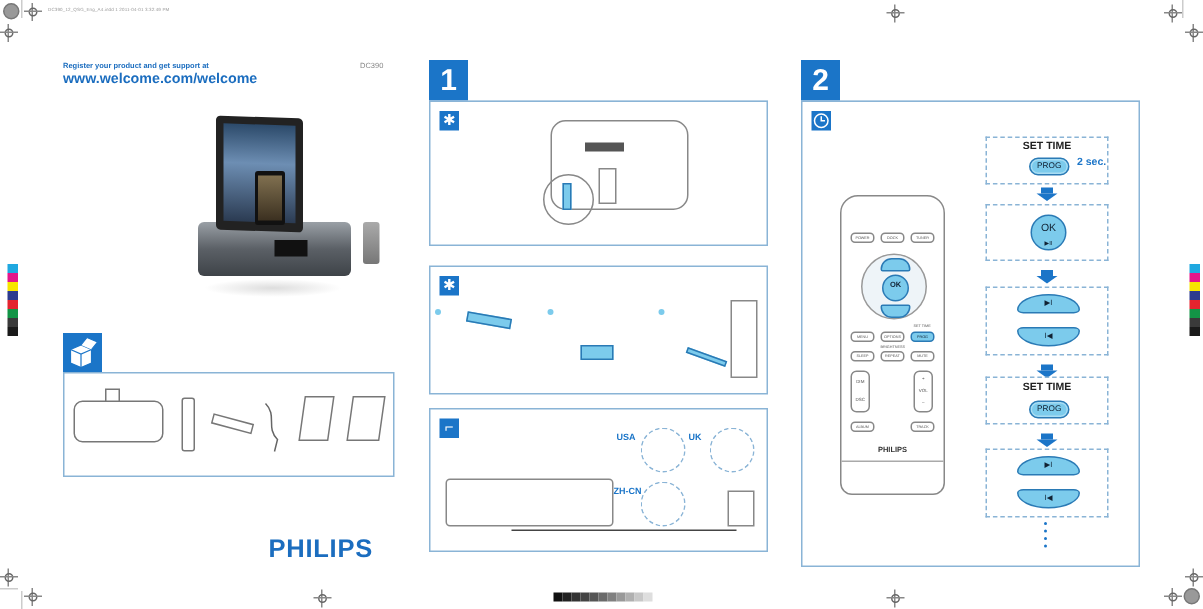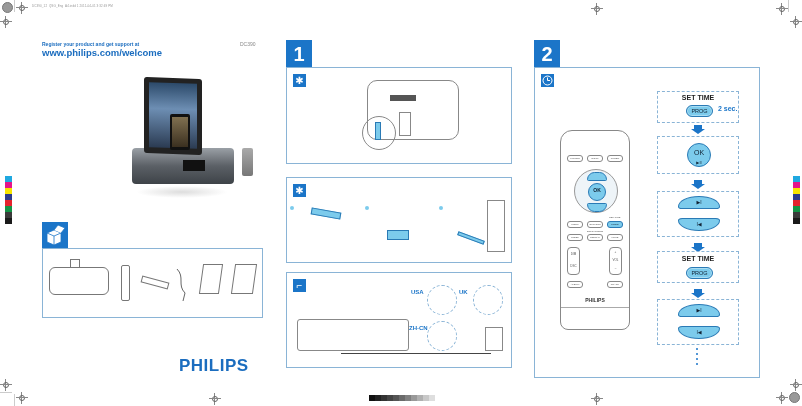--- a/index.html
+++ b/index.html
@@ -149,21 +149,21 @@
     <div style="background:#555"></div>
     <div style="background:#6a6a6a"></div>
     <div style="background:#808080"></div>
     <div style="background:#999"></div>
     <div style="background:#b0b0b0"></div>
     <div style="background:#c8c8c8"></div>
     <div style="background:#dedede"></div>
 </div>
 
 <div class="register-text">Register your product and get support at</div>
-<div class="register-url">www.philips.com/welcome</div>
+<div class="register-url">www.welcome.com/welcome</div>
 <div class="model">DC390</div>
 
 <div class="product">
   <div class="speaker-shadow"></div>
   <div class="speaker">
     <div class="speaker-display"></div>
   </div>
   <div class="ipad">
       <div class="ipad-screen"></div>
     </div>

